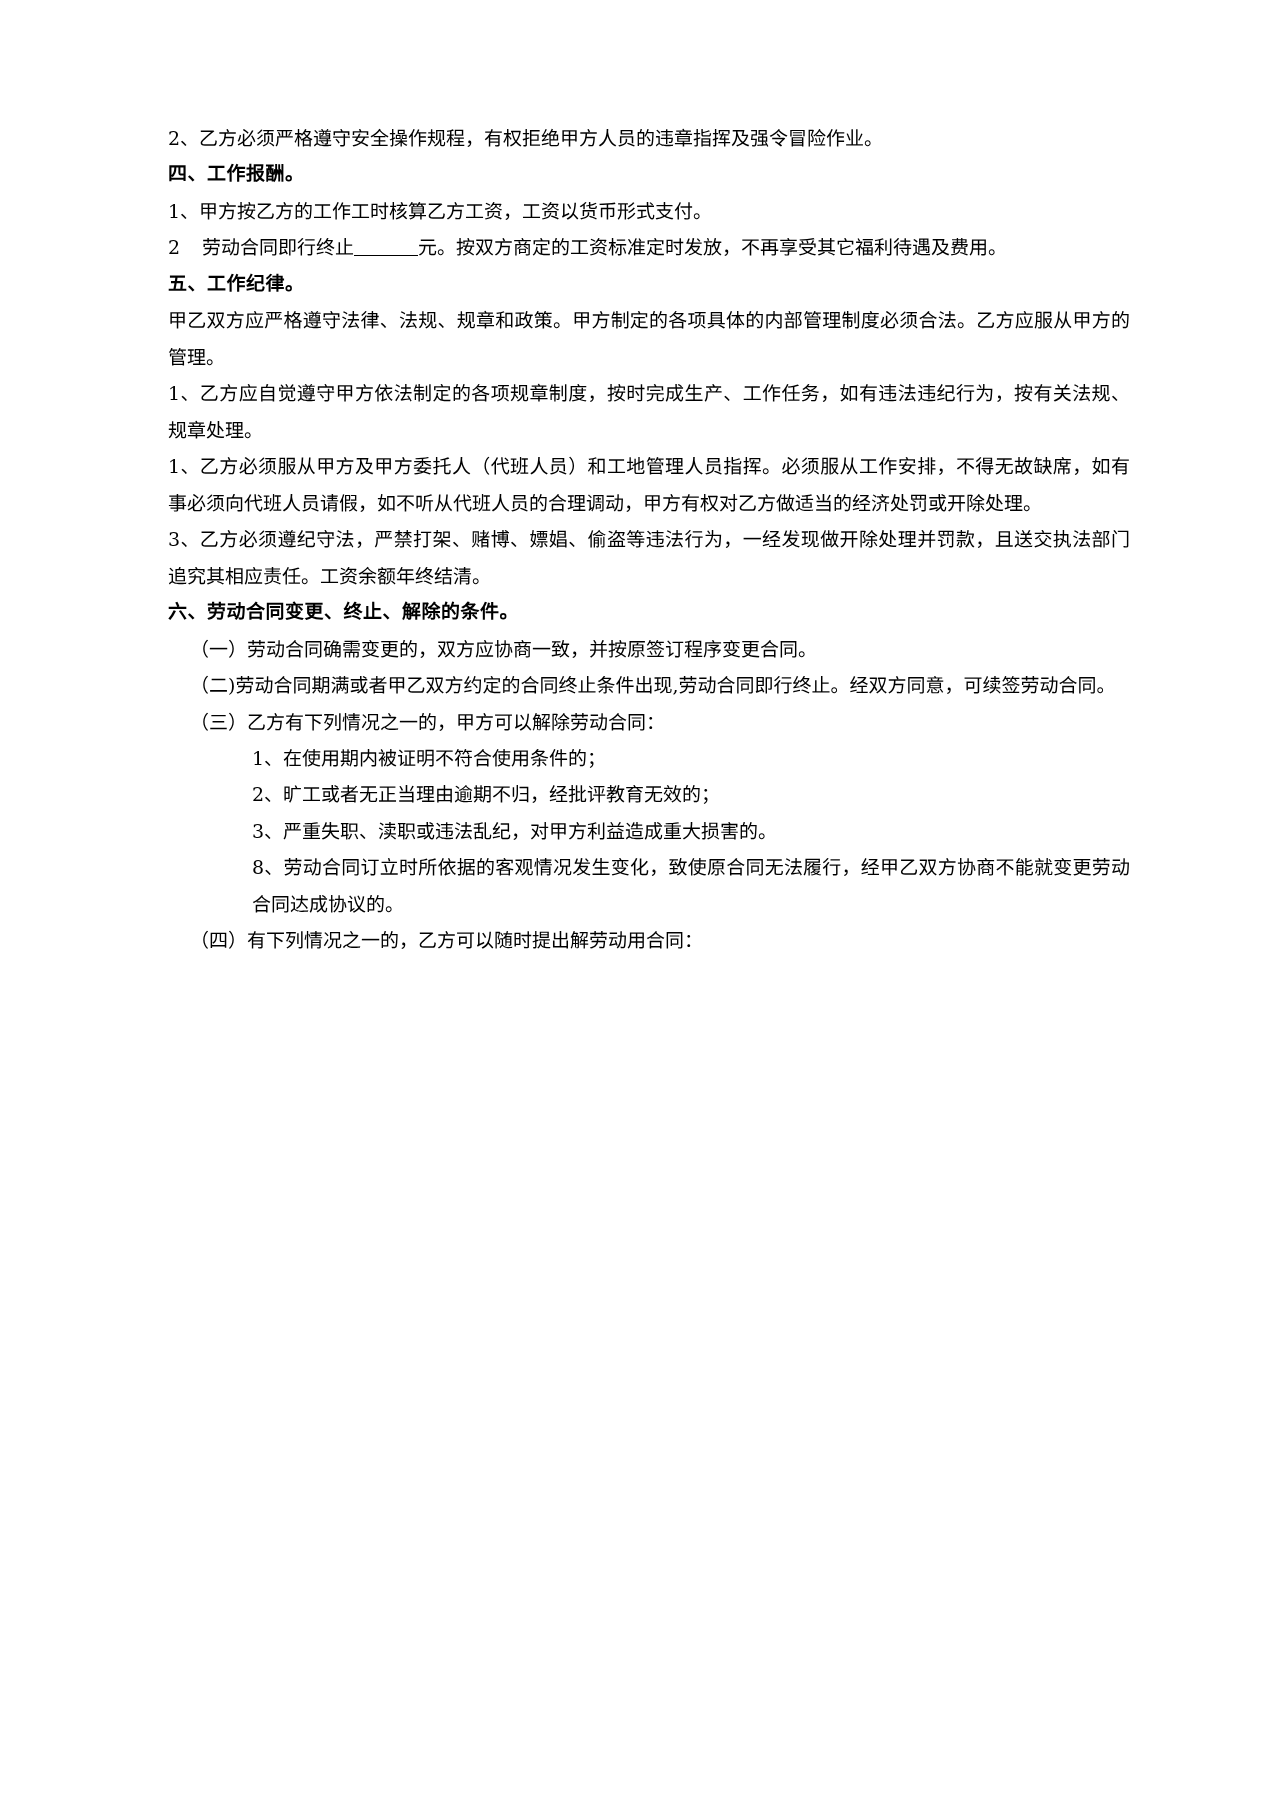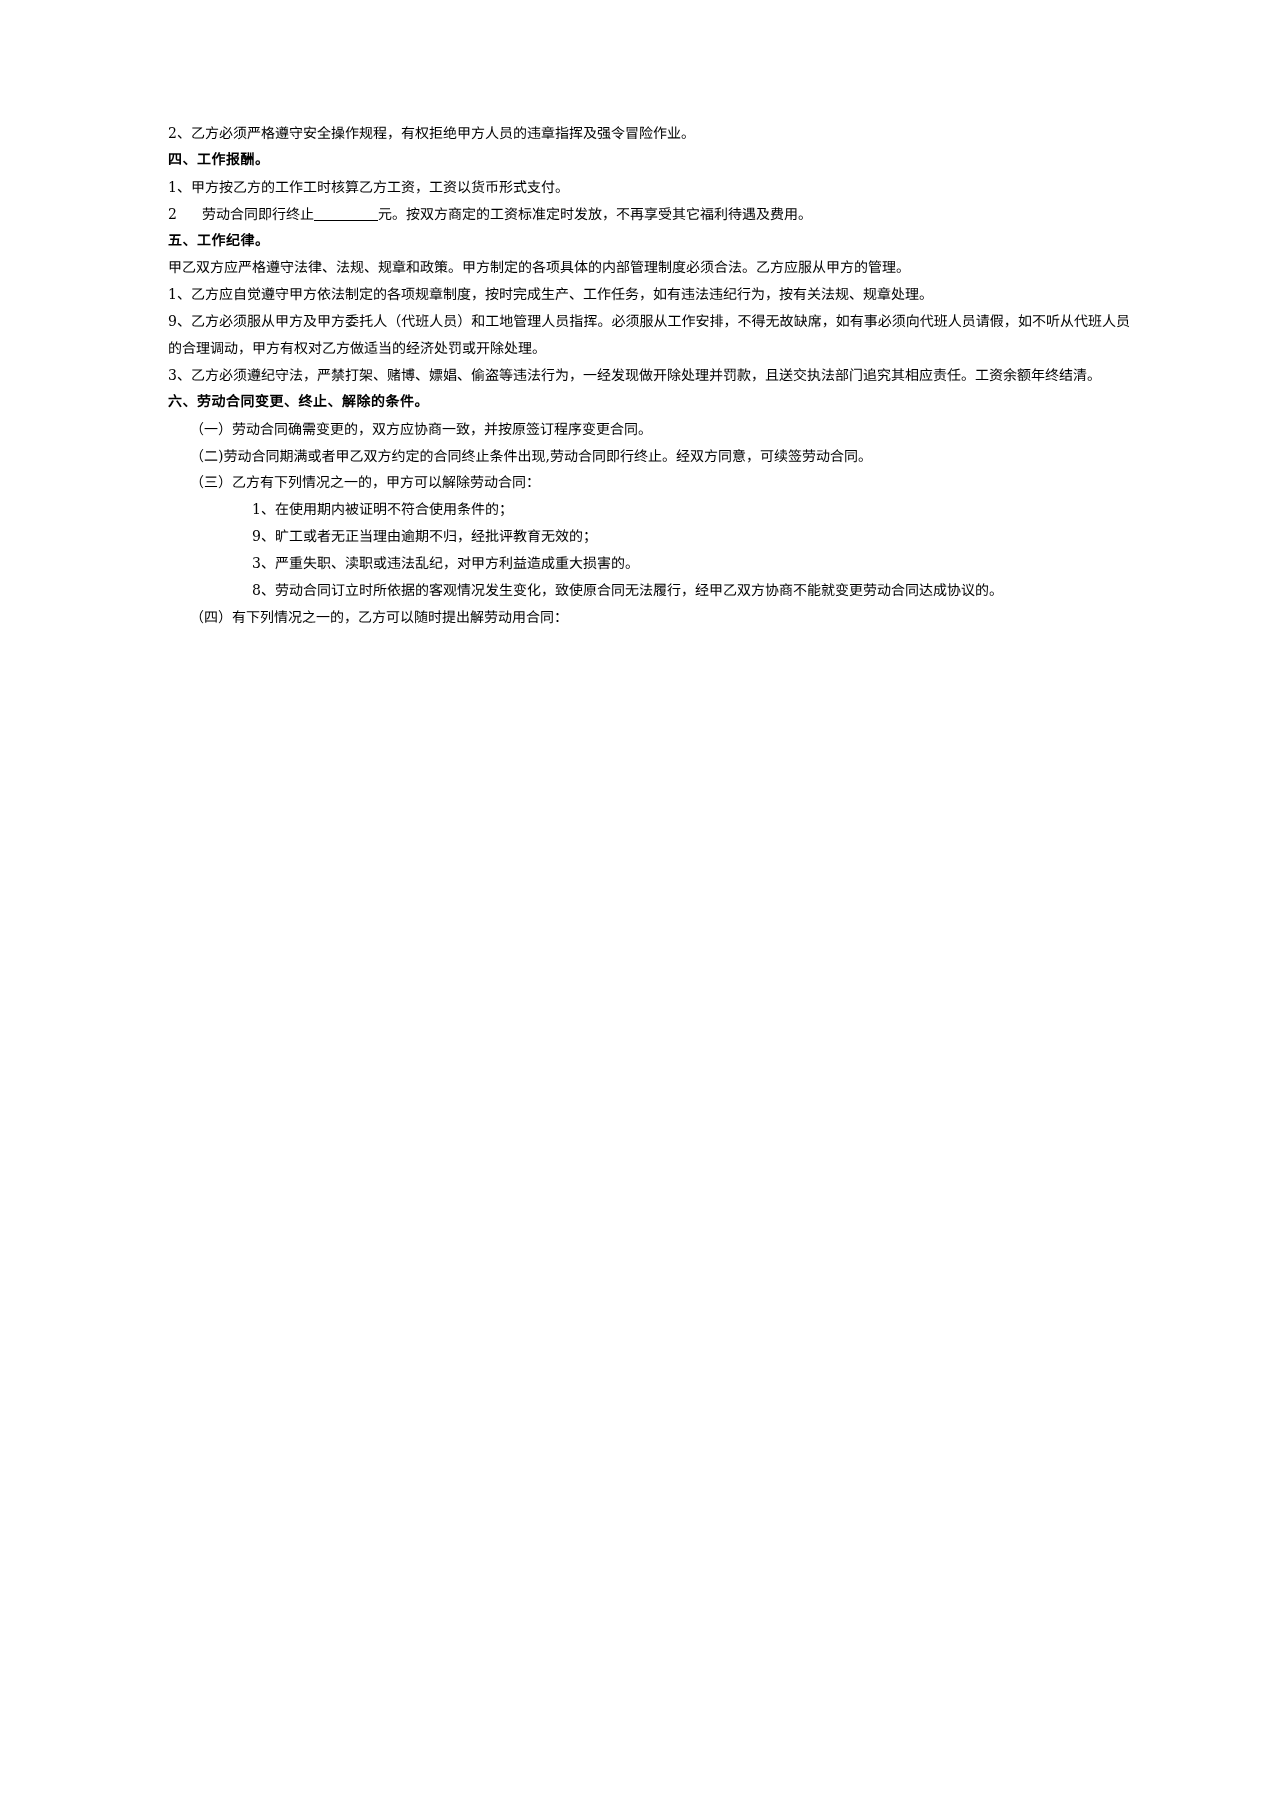--- a/index.html
+++ b/index.html
@@ -15,21 +15,21 @@
   }
   .page {
     position: relative;
     width: 1280px;
     min-height: 1811px;
     box-sizing: border-box;
     padding: 120px 150px 120px 168px;
     background: #ffffff;
   }
   .doc {
-    font-size: 14px;
+    font-size: 19px;
     line-height: 1.92;
     text-align: justify;
     text-justify: inter-ideograph;
   }
   .p {
     margin: 0;
     padding: 0;
   }
   .bold {
     font-weight: bold;
@@ -83,35 +83,35 @@
       <span class="num">2</span>
       <span class="txt"><span>劳动合同即行终止</span><span class="blank-line"></span><span>元。按双方商定的工资标准定时发放，不再享受其它福利待遇及费用。</span></span>
     </div>
 
     <p class="p bold">五、工作纪律。</p>
 
     <p class="p">甲乙双方应严格遵守法律、法规、规章和政策。甲方制定的各项具体的内部管理制度必须合法。乙方应服从甲方的管理。</p>
 
     <p class="p">1、乙方应自觉遵守甲方依法制定的各项规章制度，按时完成生产、工作任务，如有违法违纪行为，按有关法规、规章处理。</p>
 
-    <p class="p">9、乙方必须服从甲方及甲方委托人（代班人员）和工地管理人员指挥。必须服从工作安排，不得无故缺席，如有事必须向代班人员请假，如不听从代班人员的合理调动，甲方有权对乙方做适当的经济处罚或开除处理。</p>
+    <p class="p">1、乙方必须服从甲方及甲方委托人（代班人员）和工地管理人员指挥。必须服从工作安排，不得无故缺席，如有事必须向代班人员请假，如不听从代班人员的合理调动，甲方有权对乙方做适当的经济处罚或开除处理。</p>
 
     <p class="p">3、乙方必须遵纪守法，严禁打架、赌博、嫖娼、偷盗等违法行为，一经发现做开除处理并罚款，且送交执法部门追究其相应责任。工资余额年终结清。</p>
 
     <p class="p bold">六、劳动合同变更、终止、解除的条件。</p>
 
     <p class="p lead-space">（一）劳动合同确需变更的，双方应协商一致，并按原签订程序变更合同。</p>
 
     <p class="p lead-space">（二)劳动合同期满或者甲乙双方约定的合同终止条件出现,劳动合同即行终止。经双方同意，可续签劳动合同。</p>
 
     <p class="p lead-space">（三）乙方有下列情况之一的，甲方可以解除劳动合同：</p>
 
     <p class="p sub-indent">1、在使用期内被证明不符合使用条件的；</p>
 
-    <p class="p sub-indent">9、旷工或者无正当理由逾期不归，经批评教育无效的；</p>
+    <p class="p sub-indent">2、旷工或者无正当理由逾期不归，经批评教育无效的；</p>
 
     <p class="p sub-indent">3、严重失职、渎职或违法乱纪，对甲方利益造成重大损害的。</p>
 
     <p class="p sub-indent-2" style="padding-left:84px; text-indent:0;"><span>8、劳动合同订立时所依据的客观情况发生变化，致使原合同无法履行，经甲乙双方协商不能就变更劳动合同达成协议的。</span></p>
 
 
     <p class="p lead-space">（四）有下列情况之一的，乙方可以随时提出解劳动用合同：</p>
 
   </div>
 </div>

